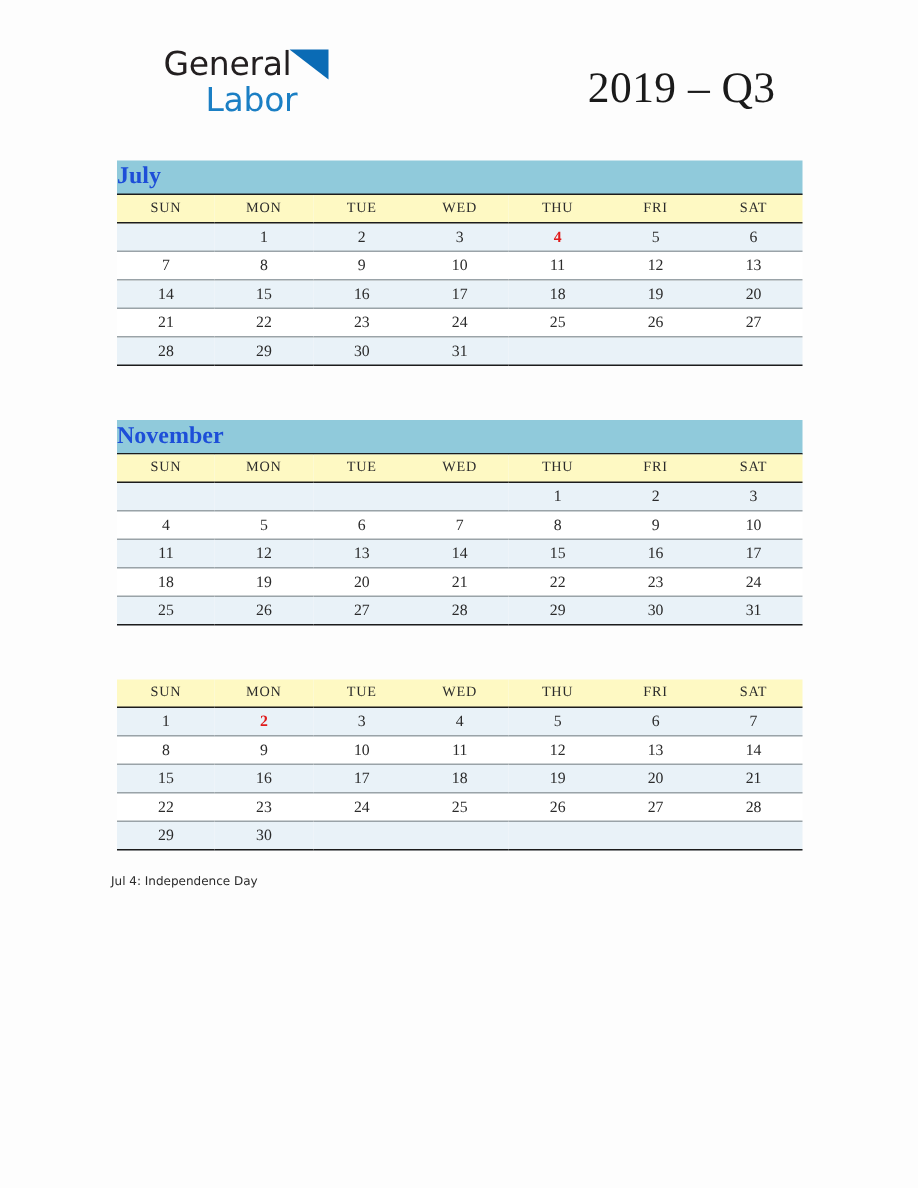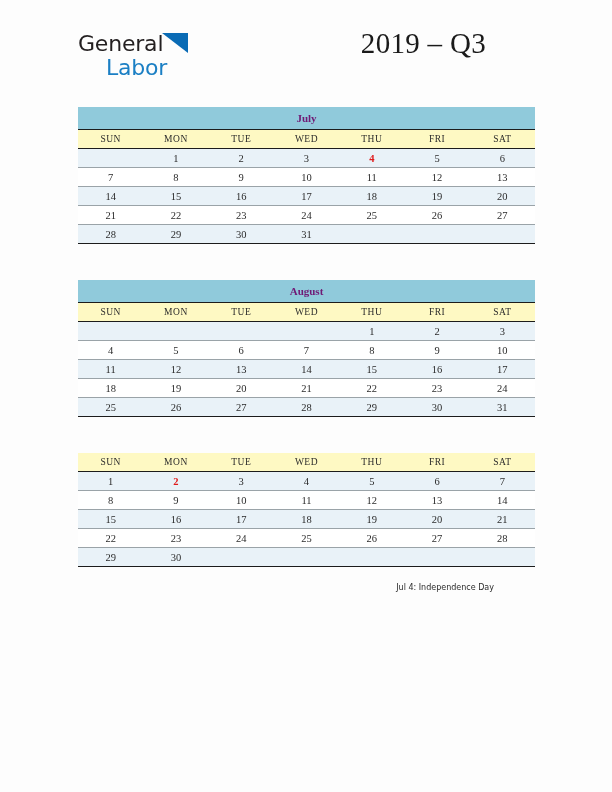--- a/index.html
+++ b/index.html
@@ -18,20 +18,21 @@
 
   
   .page-header {
     position: absolute;
     left: 0; top: 0;
     width: 564px;
     height: 100px;
     display: flex;
     align-items: flex-start;
     justify-content: space-between;
+    padding-left: 31px;
   }
 
   .brand {
     margin-left: 78px;
     margin-top: 32px;
     position: relative;
     width: 180px;
     height: 56px;
   }
   .brand-row1 {
@@ -64,21 +65,21 @@
     font-weight: 400;
     color: #1b7fc4;
     letter-spacing: -0.2px;
     line-height: 24px;
     margin-left: 28px;
     margin-top: -2px;
   }
 
   .title-block {
     margin-right: 78px;
-    margin-top: 26px;
+    margin-top: 42px;
     text-align: left;
   }
   .title-main {
     font-family: "Liberation Serif", serif;
     font-size: 29px;
     font-weight: 400;
     color: #1a1a1a;
     line-height: 34px;
     letter-spacing: 0.3px;
   }
@@ -95,25 +96,25 @@
   .months-area {
     position: absolute;
     left: 78px;
     top: 107px;
     width: 457px;
   }
   .month-block { margin-bottom: 36px; }
 
   .month-title {
     background: #90cadb;
-    text-align: center;
-    font-family: "Liberation Serif", serif;
-    font-size: 11px;
+    text-align: left;
+    font-family: "Liberation Serif", serif;
+    font-size: 16px;
     font-weight: bold;
-    color: #701a75;
+    color: #1d4ed8;
     padding: 4px 0 4px 0;
     line-height: 14px;
     border-bottom: 1.2px solid #1c1c1c;
   }
 
   table.cal {
     width: 100%;
     border-collapse: collapse;
     table-layout: fixed;
   }
@@ -141,21 +142,20 @@
   table.cal tr.tinted td { background: #e9f2f8; }
   table.cal tr:last-child td { border-bottom: 1.4px solid #1c1c1c; }
   table.cal td.holiday { color: #e01b1b; font-weight: bold; }
 
   
   .notes {
     position: absolute;
     left: 74px;
     top: 581px;
     width: 420px;
-    text-align: right;
   }
   .note-line {
     font-family: "DejaVu Sans", sans-serif;
     font-size: 8px;
     color: #2b2b2b;
     line-height: 14px;
   }
 </style>
 </head>
 <body>
@@ -234,21 +234,21 @@
             <td>30</td>
             <td>31</td>
             <td></td>
             <td></td>
             <td></td>
           </tr>
         </tbody>
       </table>
     </div>
     <div class="month-block">
-      <div class="month-title">August</div>
+      <div class="month-title">November</div>
       <table class="cal">
         <thead>
           <tr>
             <th>SUN</th>
             <th>MON</th>
             <th>TUE</th>
             <th>WED</th>
             <th>THU</th>
             <th>FRI</th>
             <th>SAT</th>

